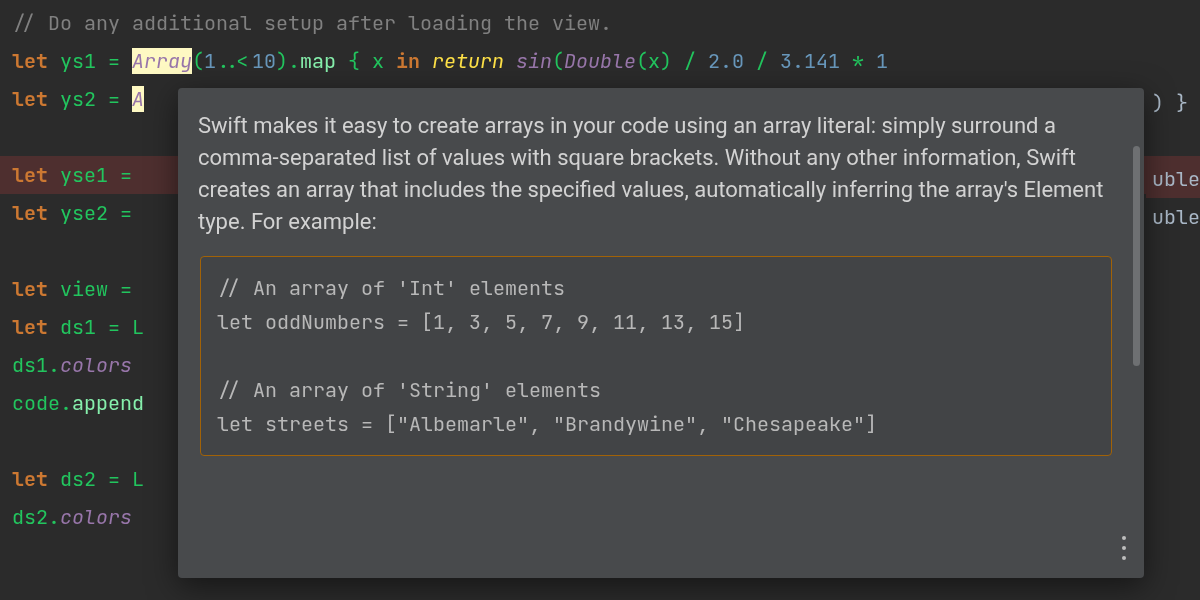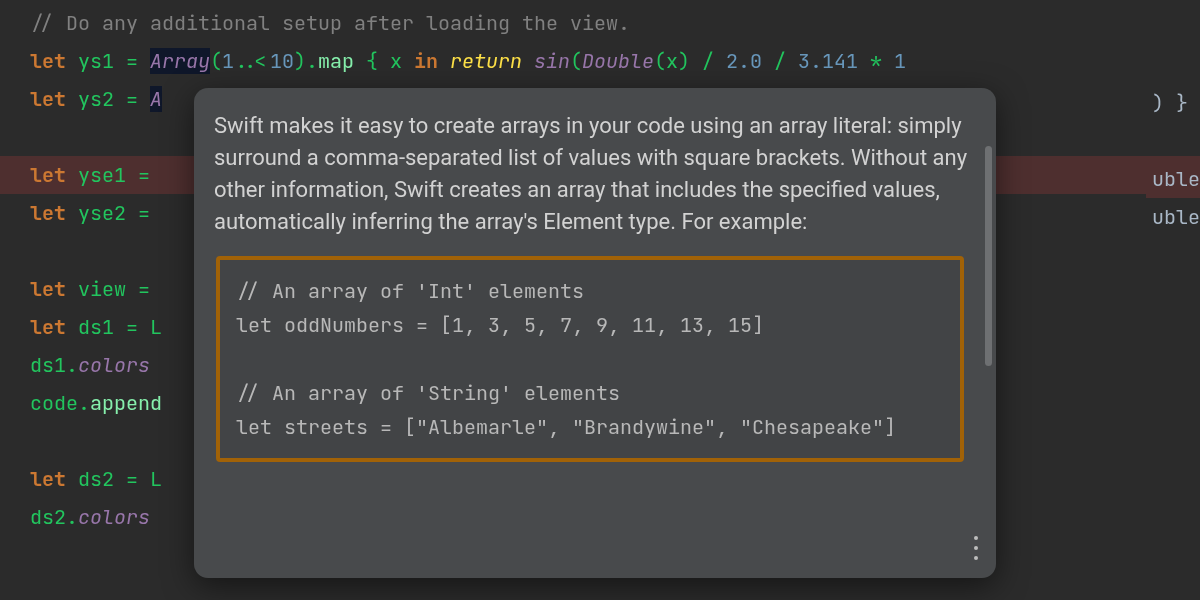--- a/index.html
+++ b/index.html
@@ -11,56 +11,55 @@
     line-height: 38px;
     position: relative;
   }
   .editor {
     position: absolute;
     top: 0; left: 0; width: 1200px; height: 600px;
     padding-top: 4px;
     color: #a9b7c6;
   }
   .line {
-    padding-left: 30px;
+    padding-left: 12px;
     white-space: pre;
     height: 38px;
   }
   .line.err { background: #4e2f2f; }
   .c-comment { color: #808080; }
   .c-kw { color: #cc7832; font-weight: bold; }
   .c-id { color: #22c55e; }
   .c-fn { color: #9876aa; font-style: italic; }
   .c-fn2 { color: #86efac; }
   .c-num { color: #6897bb; }
   .c-dim { color: #fde047; font-style: italic; }
-  .hl { background: #0f172a; }
+  .hl { background: #fef9c3; }
 
   .popup {
     position: absolute;
     left: 178px;
     top: 88px;
-    width: 802px;
+    width: 966px;
     height: 490px;
     background: #484a4c;
-    border-radius: 14px;
+    border-radius: 4px;
     box-shadow: 0 8px 30px rgba(0,0,0,0.5);
     color: #c8c8c8;
     font-family: -apple-system, "Segoe UI", Roboto, "Helvetica Neue", Arial, sans-serif;
     font-size: 22px;
     line-height: 32px;
     padding: 22px 26px 14px 20px;
     overflow: hidden;
-    margin-left: 16px;
   }
   .popup p { color: #d2d2d2; }
   .popup .codeblock {
     margin: 18px 6px 18px 2px;
     background: #424446;
-    border: 4px solid #a16207;
+    border: 1px solid #a16207;
     border-radius: 4px;
     padding: 14px 16px;
     font-family: "JetBrains Mono", "Menlo", monospace;
     font-size: 20px;
     line-height: 34px;
     color: #b8b8b8;
     white-space: pre;
   }
   .scrollbar {
     position: absolute;

